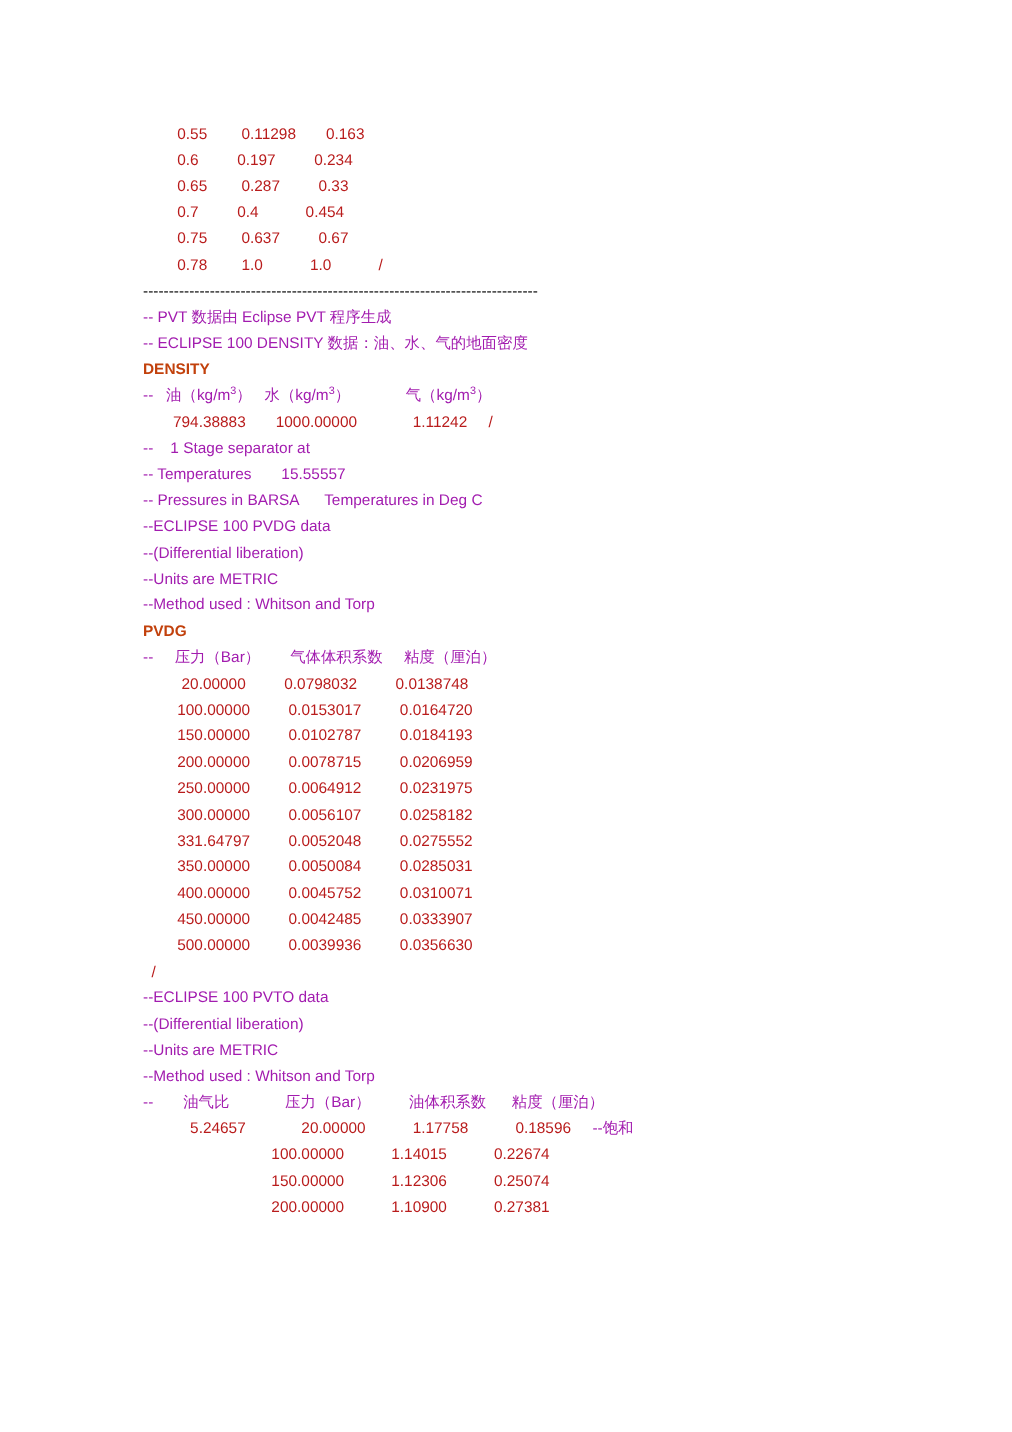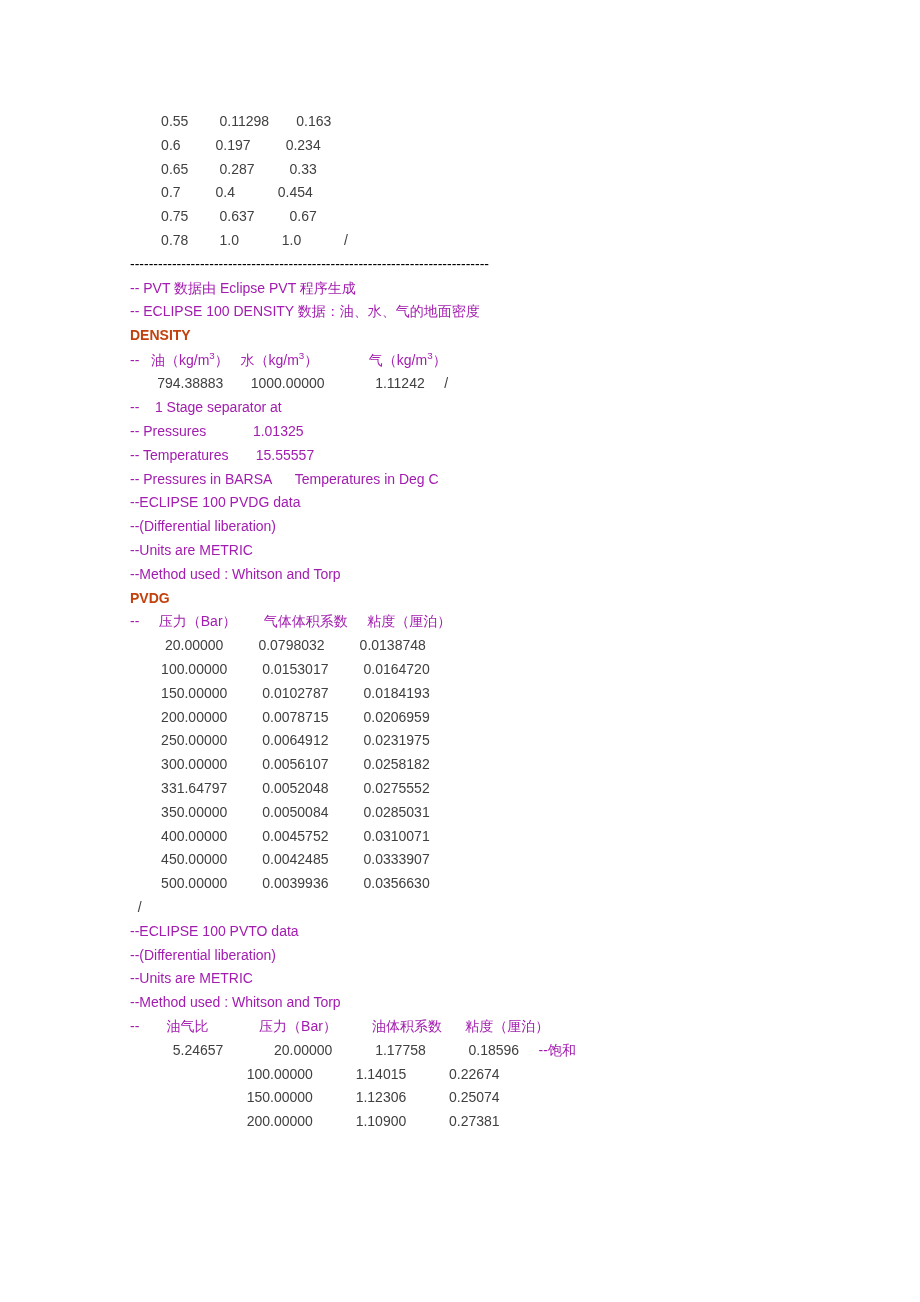--- a/index.html
+++ b/index.html
@@ -8,21 +8,21 @@
       color: #000;
       background: #fff;
       margin: 0;
       padding: 110px 130px;
       line-height: 1.7;
       width: 920px;
       box-sizing: border-box;
     }
     .red { color: #a21caf; }
     .blue { color: #c2410c; font-weight: bold; }
-    .black { color: #404040; }
+    .black { color: #b91c1c; }
     .line { white-space: pre; font-family: Arial, "Microsoft YaHei", sans-serif; }
     .dashes { color: #000; }
     sup { font-size: 0.7em; }
   </style>
 </head>
 <body>
 
 <div id="content">
     <div class="line black">        0.55        0.11298       0.163         </div>
     <div class="line black">        0.6         0.197         0.234         </div>
@@ -30,21 +30,20 @@
     <div class="line black">        0.7         0.4           0.454         </div>
     <div class="line black">        0.75        0.637         0.67          </div>
     <div class="line black">        0.78        1.0           1.0           /</div>
     <div class="line dashes">-----------------------------------------------------------------------------</div>
     <div class="line red">-- PVT 数据由 Eclipse PVT 程序生成</div>
     <div class="line red">-- ECLIPSE 100 DENSITY 数据：油、水、气的地面密度</div>
     <div class="line blue">DENSITY</div>
     <div class="line red">--   油（kg/m<sup>3</sup>）   水（kg/m<sup>3</sup>）             气（kg/m<sup>3</sup>）</div>
     <div class="line black">       794.38883       1000.00000             1.11242     /</div>
     <div class="line red">--    1 Stage separator at</div>
-    <div class="line red">-- Pressures            1.01325</div>
     <div class="line red">-- Temperatures       15.55557</div>
     <div class="line red">-- Pressures in BARSA      Temperatures in Deg C</div>
     <div class="line red">--ECLIPSE 100 PVDG data</div>
     <div class="line red">--(Differential liberation)</div>
     <div class="line red">--Units are METRIC</div>
     <div class="line red">--Method used : Whitson and Torp</div>
     <div class="line blue">PVDG</div>
     <div class="line red">--     压力（Bar）       气体体积系数     粘度（厘泊）</div>
     <div class="line black">         20.00000         0.0798032         0.0138748</div>
     <div class="line black">        100.00000         0.0153017         0.0164720</div>

